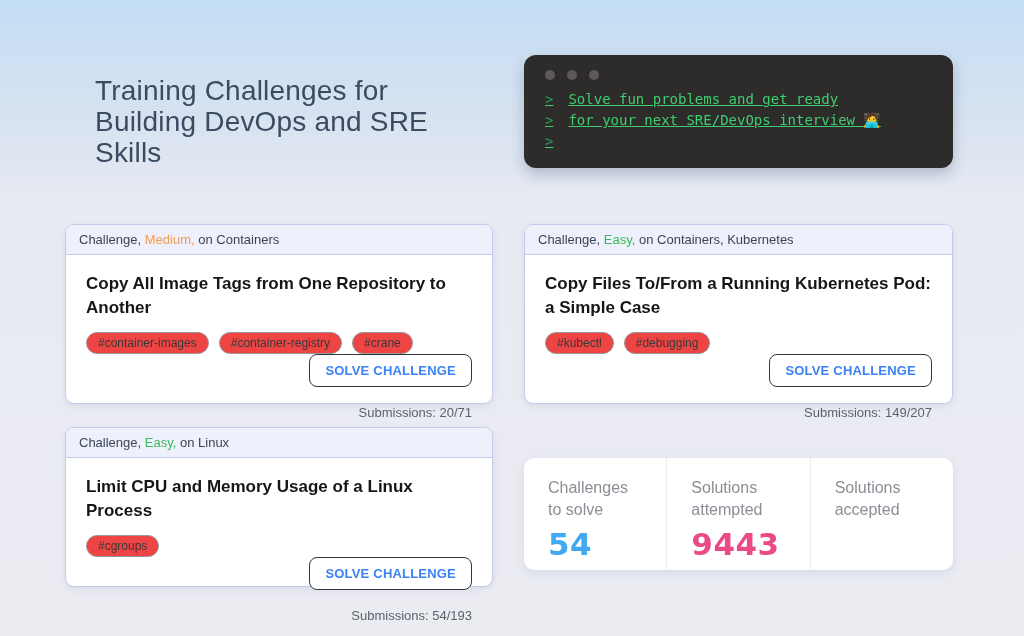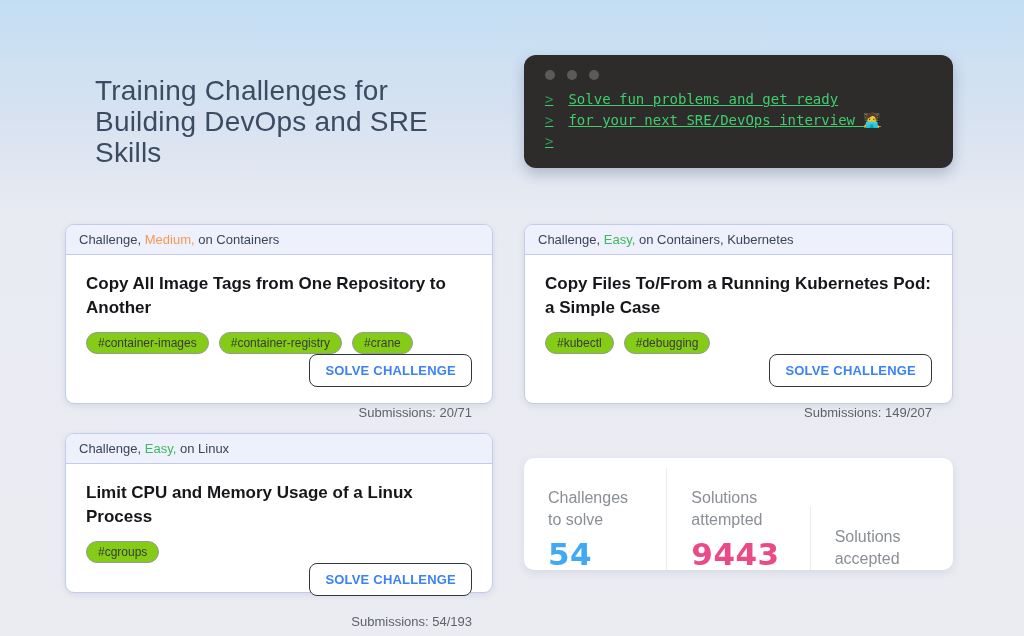--- a/index.html
+++ b/index.html
@@ -24,53 +24,53 @@
   .terminal-dot { width: 10px; height: 10px; border-radius: 50%; background: #5d595a; }
   .terminal-line {
     font-family: "DejaVu Sans Mono", monospace; font-size: 14px; line-height: 21px;
     color: #3fcd6e; white-space: pre; text-decoration: underline;
   }
   .terminal-line .prompt { color: #2b9e55; margin-right: 15px; }
 
   
   .grid { display: flex; gap: 31px; }
   .col { display: flex; flex-direction: column; }
-  .col-left  { width: 428px; gap: 29px; align-items: center; }
+  .col-left  { width: 428px; gap: 23px; align-items: center; }
   .col-right { width: 429px; }
 
   .card {
     background: #ffffff; border: 1px solid #c4caee; border-radius: 9px;
     box-shadow: 0 2px 6px rgba(70, 80, 120, 0.12);
     display: flex; flex-direction: column;
   }
   .card-tall  { height: 180px; }
   .card-short { height: 160px; }
   .card-header {
     background: #eef0fb; border-bottom: 1px solid #c4caee; border-radius: 8px 8px 0 0;
     padding: 7px 13px; font-size: 13px; color: #3b4559;
   }
   .card-body { padding: 17px 20px 13px; flex: 1; display: flex; flex-direction: column; }
   .card-title { font-size: 17px; line-height: 24px; font-weight: 700; color: #141619; }
   .tags { display: flex; gap: 10px; margin-top: 12px; }
   .tag {
-    display: inline-block; border: 1px solid #989898; background: #84cc16; color: #393939;
+    display: inline-block; border: 1px solid #989898; background: #ef4444; color: #393939;
     font-size: 12px; line-height: 14px; padding: 3px 11px; border-radius: 20px; cursor: pointer;
   }
   .card-actions { margin-top: auto; display: flex; flex-direction: column; align-items: flex-end; }
   .solve-btn {
     background: #ffffff; border: 1.5px solid #32373d; border-radius: 8px;
     padding: 8px 15px; font-family: inherit; font-size: 13px; font-weight: 700;
     color: #3b82f6; letter-spacing: 0.2px; cursor: pointer;
   }
   .submissions { margin-top: 18px; font-size: 13px; color: #5d6269; padding-bottom: 1px; }
 
   
   .stats {
     margin-top: 54px; height: 112px; background: #ffffff; border-radius: 10px;
-    box-shadow: 0 3px 8px rgba(70, 80, 120, 0.12); display: flex; align-items: flex-end;
+    box-shadow: 0 3px 8px rgba(70, 80, 120, 0.12); display: flex;
   }
   .stat { flex: 1; padding: 19px 0 0 24px; }
   .stat + .stat { border-left: 1px solid #ececec; }
   .stat-label { font-size: 16px; line-height: 22px; color: #8a8e95; }
   .stat-value {
     margin-top: 7px; font-family: "DejaVu Sans", sans-serif;
     font-size: 31px; line-height: 32px; font-weight: 700; letter-spacing: 0.5px;
   }
 </style>
 </head>

